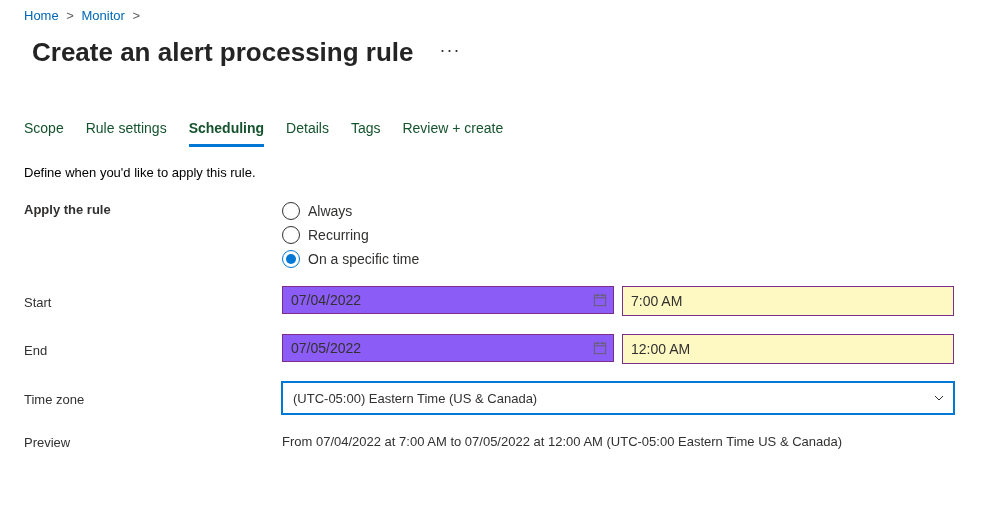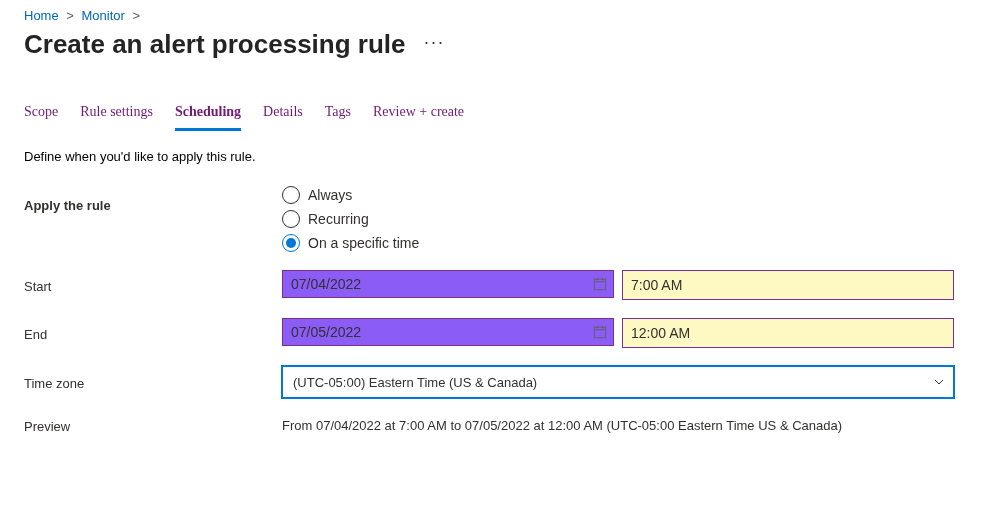--- a/index.html
+++ b/index.html
@@ -23,21 +23,21 @@
   }
   .breadcrumb .sep { color: #605e5c; margin: 0 4px; }
   .title-row {
     display: flex;
     align-items: center;
     margin-top: 6px;
   }
   h1 {
     font-size: 26px;
     font-weight: 600;
-    margin: 0;
+    margin: 8px;
     color: #242424;
   }
   .more-btn {
     margin-left: 18px;
     font-size: 18px;
     color: #323130;
     cursor: pointer;
     letter-spacing: 1px;
     line-height: 1;
     padding-bottom: 6px;
@@ -45,22 +45,21 @@
   .tabs {
     display: flex;
     gap: 22px;
     margin-top: 44px;
     border-bottom: 0;
   }
   .tab {
     font-size: 14px;
     padding: 0 0 8px 0;
     cursor: pointer;
-    color: #701a75;
-    font-family: Liberation Serif, serif;
+    color: #14532d;
   }
   .tab.active {
     font-weight: 600;
     border-bottom: 3px solid #0078d4;
   }
   .desc {
     margin-top: 18px;
     font-size: 13px;
     color: #000000;
   }
@@ -71,21 +70,21 @@
     margin-bottom: 18px;
   }
   .row.tight { align-items: center; }
   .label-col {
     width: 258px;
     flex-shrink: 0;
     font-size: 13px;
     color: #323130;
     padding-top: 3px;
   }
-  .label-col.bold { font-weight: 600; padding-top: 0; margin-top: 12px; }
+  .label-col.bold { font-weight: 600; padding-top: 0; }
   .ctrl-col { flex: 1; }
   .radios { display: flex; flex-direction: column; gap: 6px; }
   .radio-opt {
     display: flex;
     align-items: center;
     gap: 8px;
     font-size: 14px;
     cursor: pointer;
   }
   .radio-circle {

